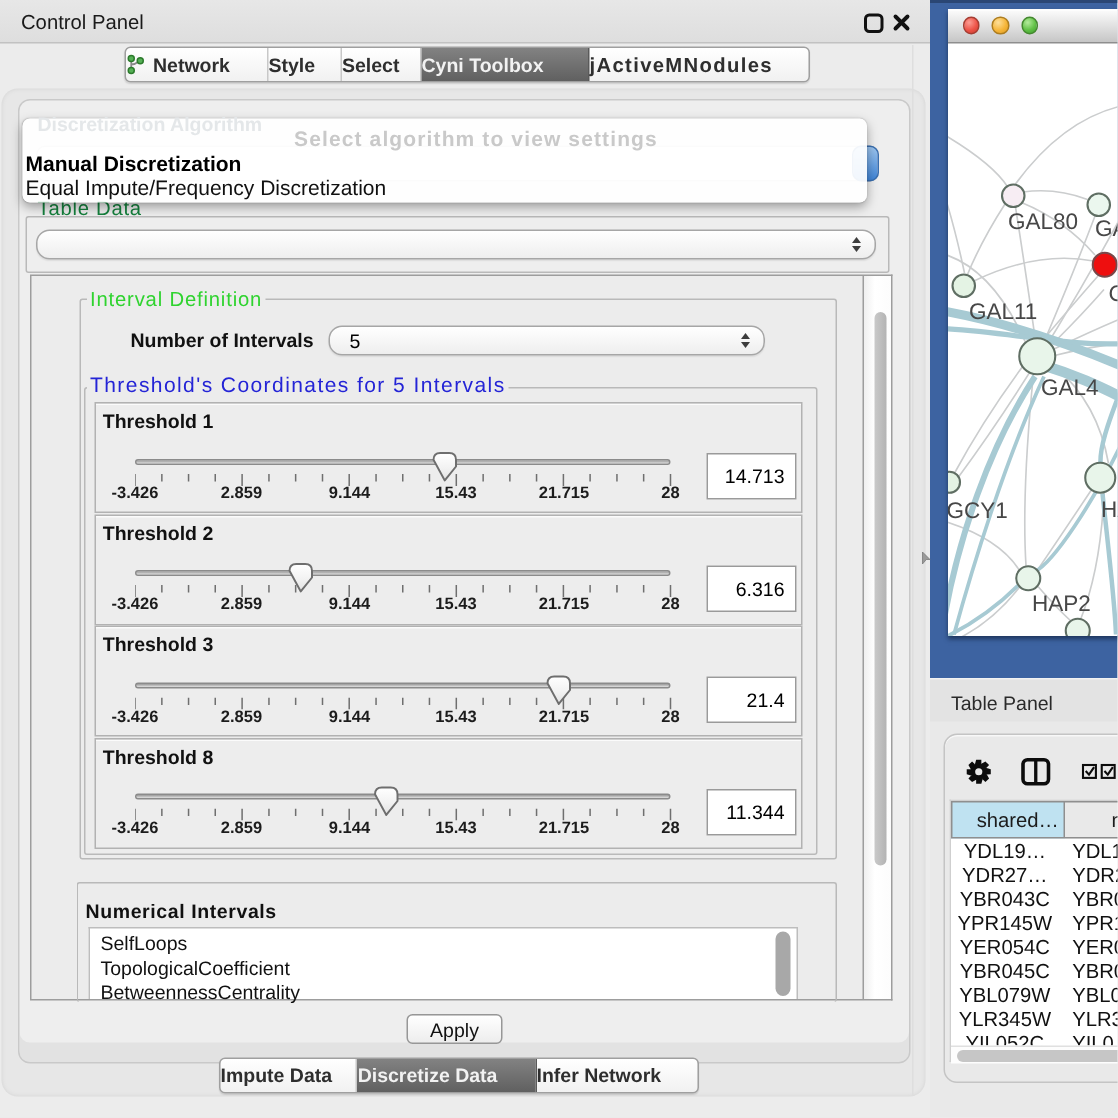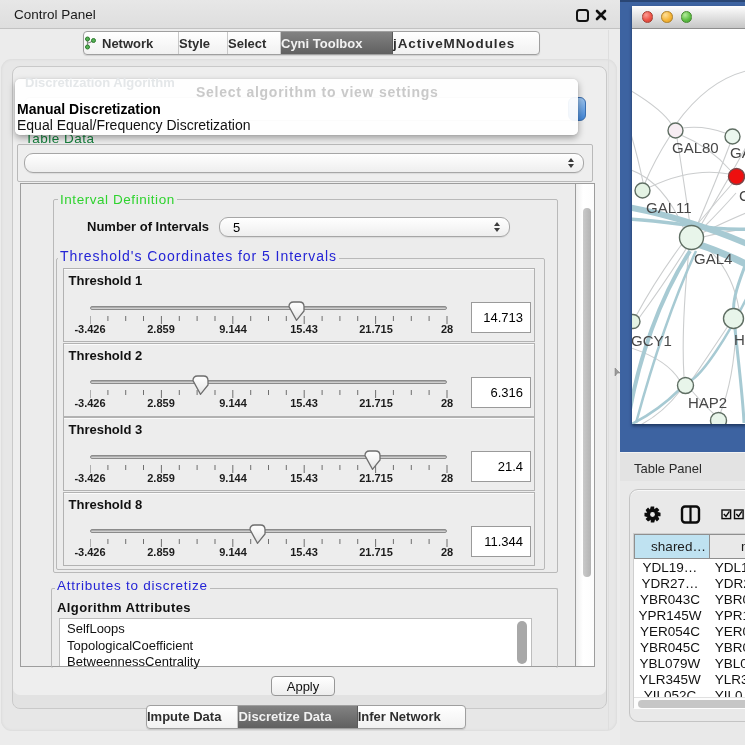--- a/index.html
+++ b/index.html
@@ -324,43 +324,42 @@
             <stop offset="0.55" stop-color="#f2f2f2"></stop>
             <stop offset="1" stop-color="#e2e2e2"></stop>
       </linearGradient>
         </defs>
       <path d="M1 5.5 Q1 1 5.5 1 L11.5 1 Q16 1 16 5.5 L16 10 L8.5 19.3 Z" fill="url(#thg3)" stroke="#6e6e6e" stroke-width="1.3"></path>
     </svg>
     <div class="vfield">11.344</div>
   </div>
 
   <div class="group" style="left:51px;top:588px;width:507px;height:80px;border-bottom:none;"></div>
-  <div class="gtitle" style="left:57px;top:578px;color:#2424d6;background:#ececec;padding:0 2px;margin-left:-2px;font-size:13.5px;letter-spacing:0.75px;">Attributes to discretize</div>
-  <div class="gtitle" style="left:57px;top:600px;font-weight:bold;color:#111;letter-spacing:0.4px;">Algorithm Attributes</div>
+  <div class="gtitle" style="left:57px;top:600px;font-weight:bold;color:#111;letter-spacing:0.4px;">Numerical Intervals</div>
   <div id="attrlist" style="left:59px;top:618px;width:473px;height:47.5px;border-bottom:none;">
     <div style="padding:2px 0 0 7px;line-height:16.6px;">SelfLoops<br>TopologicalCoefficient<br>BetweennessCentrality</div>
   </div>
   <div class="vsb-thumb" style="left:517px;top:621px;width:10px;height:43px;background:#a8a8a8;"></div>
 
   <div class="btn" style="left:271px;top:676px;width:64px;height:20px;">Apply</div>
 
   <div class="abs tabbar" style="left:146px;top:704.5px;width:320px;">
     <div class="tab" style="width:92px;">Impute Data</div>
     <div class="tab sel" style="width:120px;">Discretize Data</div>
     <div class="tab" style="width:108px;">Infer Network</div>
   </div>
 
   <div class="abs" style="left:24px;top:97px;width:562px;height:24px;border:1px solid #c9c9c9;border-radius:6px;background:#fdfdfd;"></div>
   <div class="abs" style="left:568px;top:97px;width:18px;height:24px;border-radius:6px;background:linear-gradient(#9cc4ee,#3f84d6);border:1px solid #3a6fb0;"></div>
 
   <div class="abs" id="popup"></div>
   <div class="abs" style="left:25px;top:75px;font-size:13px;font-weight:600;color:#e4e7e9;z-index:5;">Discretization Algorithm</div>
   <div class="abs" style="left:196px;top:83.5px;font-size:14px;font-weight:600;letter-spacing:0.75px;color:#c9c9c9;z-index:5;">Select algorithm to view settings</div>
   <div class="abs" style="left:17px;top:100.5px;font-size:14px;font-weight:bold;color:#000;z-index:5;">Manual Discretization</div>
-  <div class="abs" style="left:17px;top:116.5px;font-size:14px;color:#101010;z-index:5;">Equal Equal/Frequency Discretization</div>
+  <div class="abs" style="left:17px;top:116.5px;font-size:14px;color:#101010;z-index:5;">Equal Impute/Frequency Discretization</div>
   <div class="abs" style="left:608px;top:30px;width:1px;height:700px;background:#dedede;"></div>
 
   <svg class="abs" style="left:614px;top:367px;z-index:3;" width="8" height="10" viewBox="0 0 8 10">
     <path d="M1 9 L1 1 L6 6 L3.5 6 Z" fill="#9a9a9a" stroke="#777" stroke-width="0.5"></path>
   </svg>
 
   <div class="abs" id="bluepanel">
     <div id="netwin">
       <div id="nettitle">
         <div class="tl" style="left:10px;background:radial-gradient(circle at 35% 30%,#fb9d94,#ee5448 55%,#c83c30);border:1px solid #a53d32;"></div>

